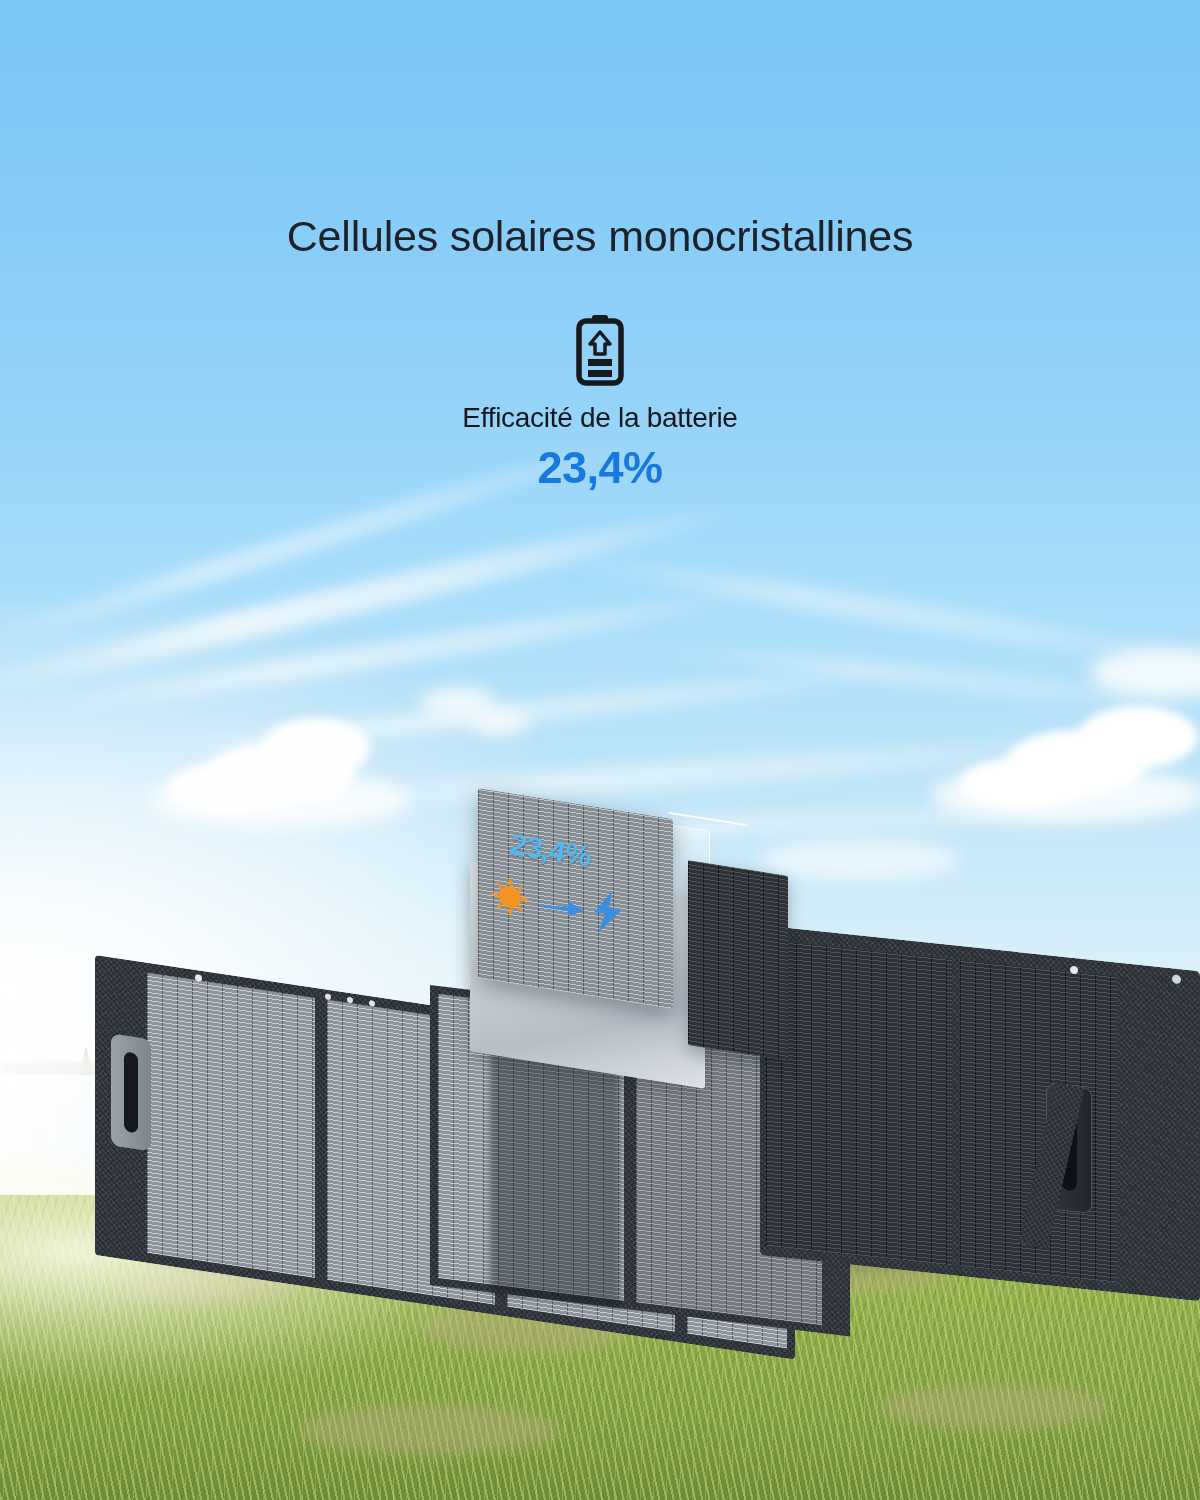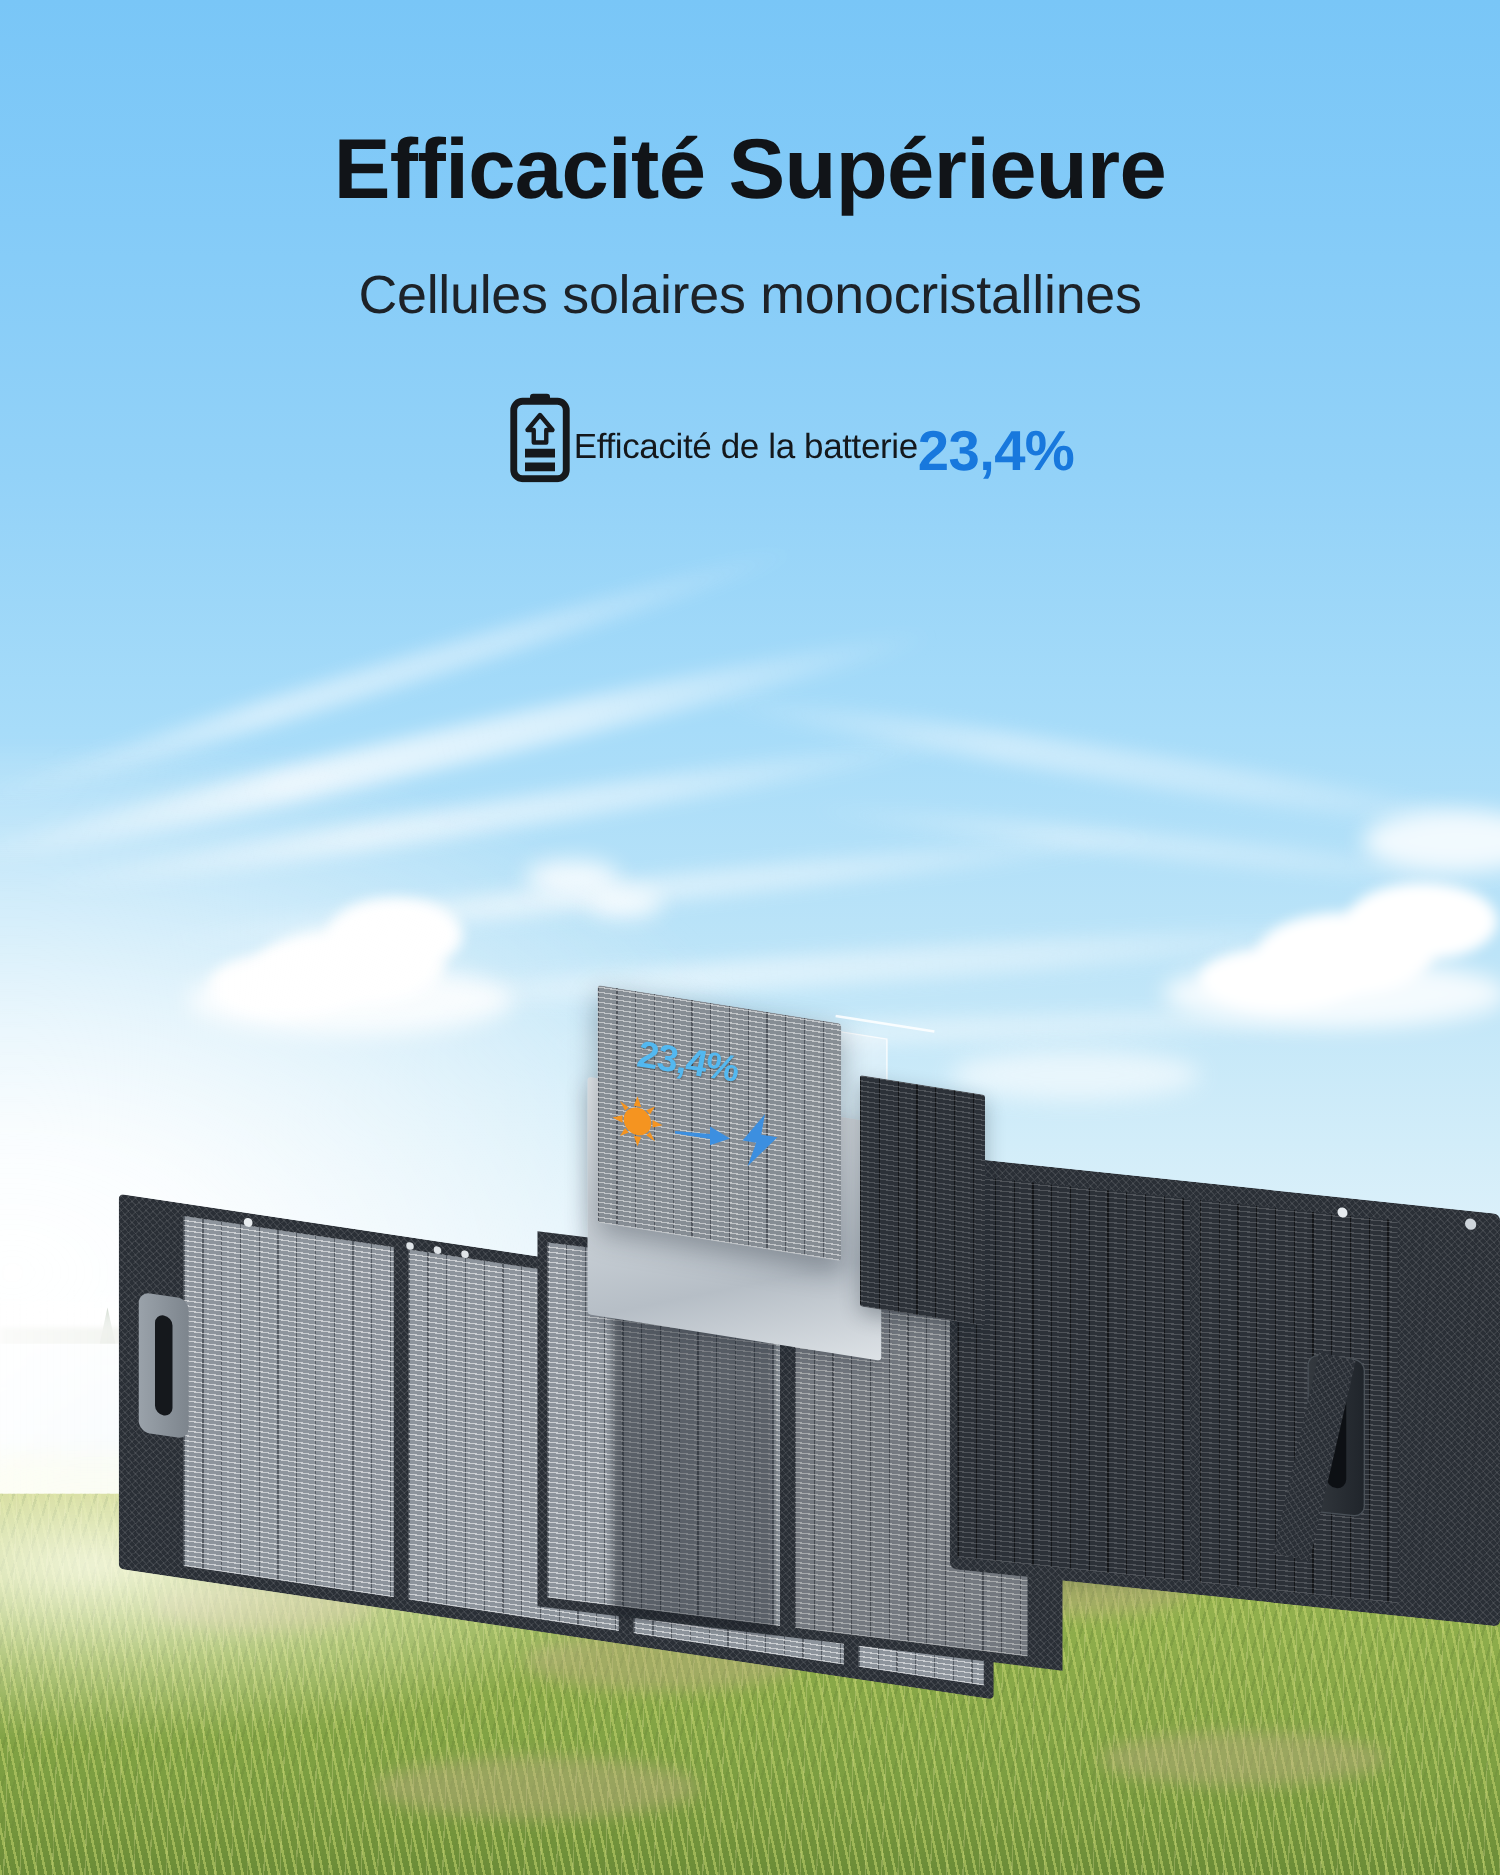--- a/index.html
+++ b/index.html
@@ -167,20 +167,21 @@
   .features {
     position: absolute;
     left: 120px; top: 312px;
     width: 960px;
     display: flex;
     align-items: flex-start;
     justify-content: center;
   }
   .feature {
     display: flex;
+    flex-direction: column;
     align-items: center;
   }
   .f1 { width: 390px; }
   .f2 { width: 330px; }
   .f3 { width: 240px; }
   .f-icon {
     height: 76px;
     display: flex;
     align-items: center;
     justify-content: center;
@@ -391,21 +392,20 @@
 
     <svg style="position:absolute; left:110px; top:82px; width:40px; height:44px;" viewBox="0 0 40 44">
       <path d="M24 0 L6 24 L17 24 L10 44 L34 17 L21 17 Z" fill="#3c8fe0"></path>
     </svg>
   </div>
 
   <div style="position:absolute; left:668px; top:818px; width:80px; height:2px; background:rgba(255,255,255,0.85); transform:rotate(9deg);"></div>
 
   <div class="panel-grid-dark" style="position:absolute; left:688px; top:868px; width:100px; height:185px; transform:skewY(9deg); border-radius:2px; box-shadow:0 6px 16px rgba(20,30,40,0.3);"></div>
 
-  <div class="headline">Efficacité Supérieure</div>
   <div class="subhead">Cellules solaires monocristallines</div>
 
   <div class="features">
 
     <div class="feature f1">
       <div class="f-icon">
         <svg width="54" height="72" viewBox="0 0 54 72">
           <rect x="19" y="1" width="16" height="7" rx="2.5" fill="#16191d"></rect>
           <rect x="6" y="7" width="42" height="62" rx="7" fill="none" stroke="#16191d" stroke-width="5.5"></rect>
           <path d="M27 18 L37 30 L32 30 L32 40 L22 40 L22 30 L17 30 Z" fill="none" stroke="#16191d" stroke-width="3.5" stroke-linejoin="round"></path>

